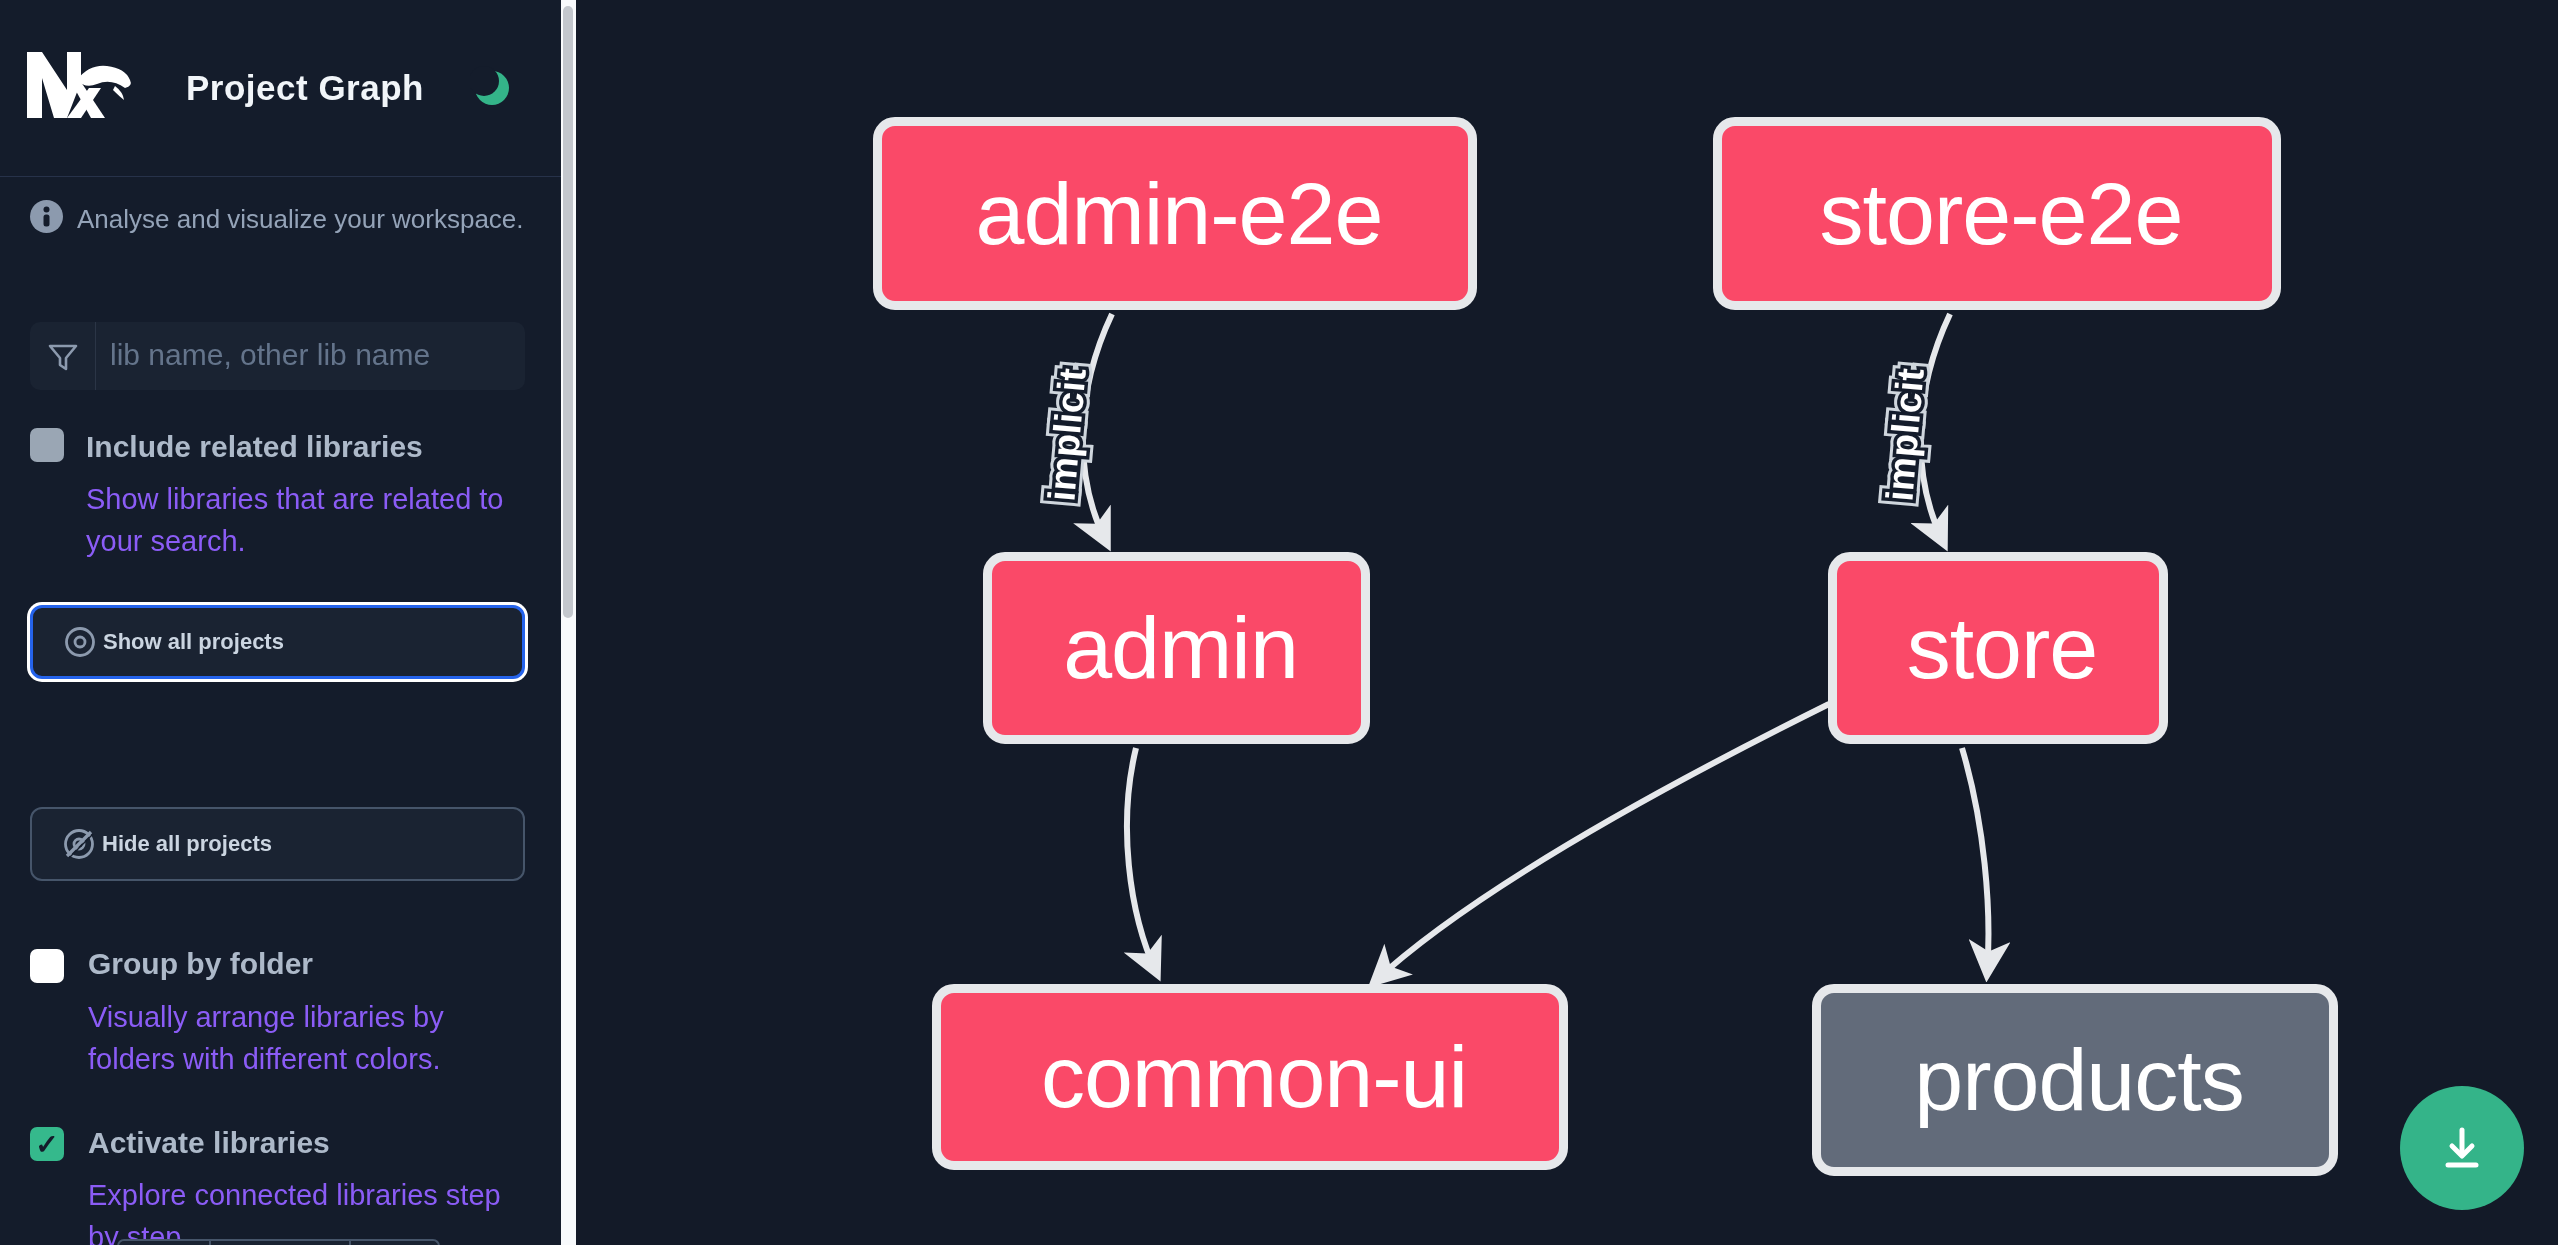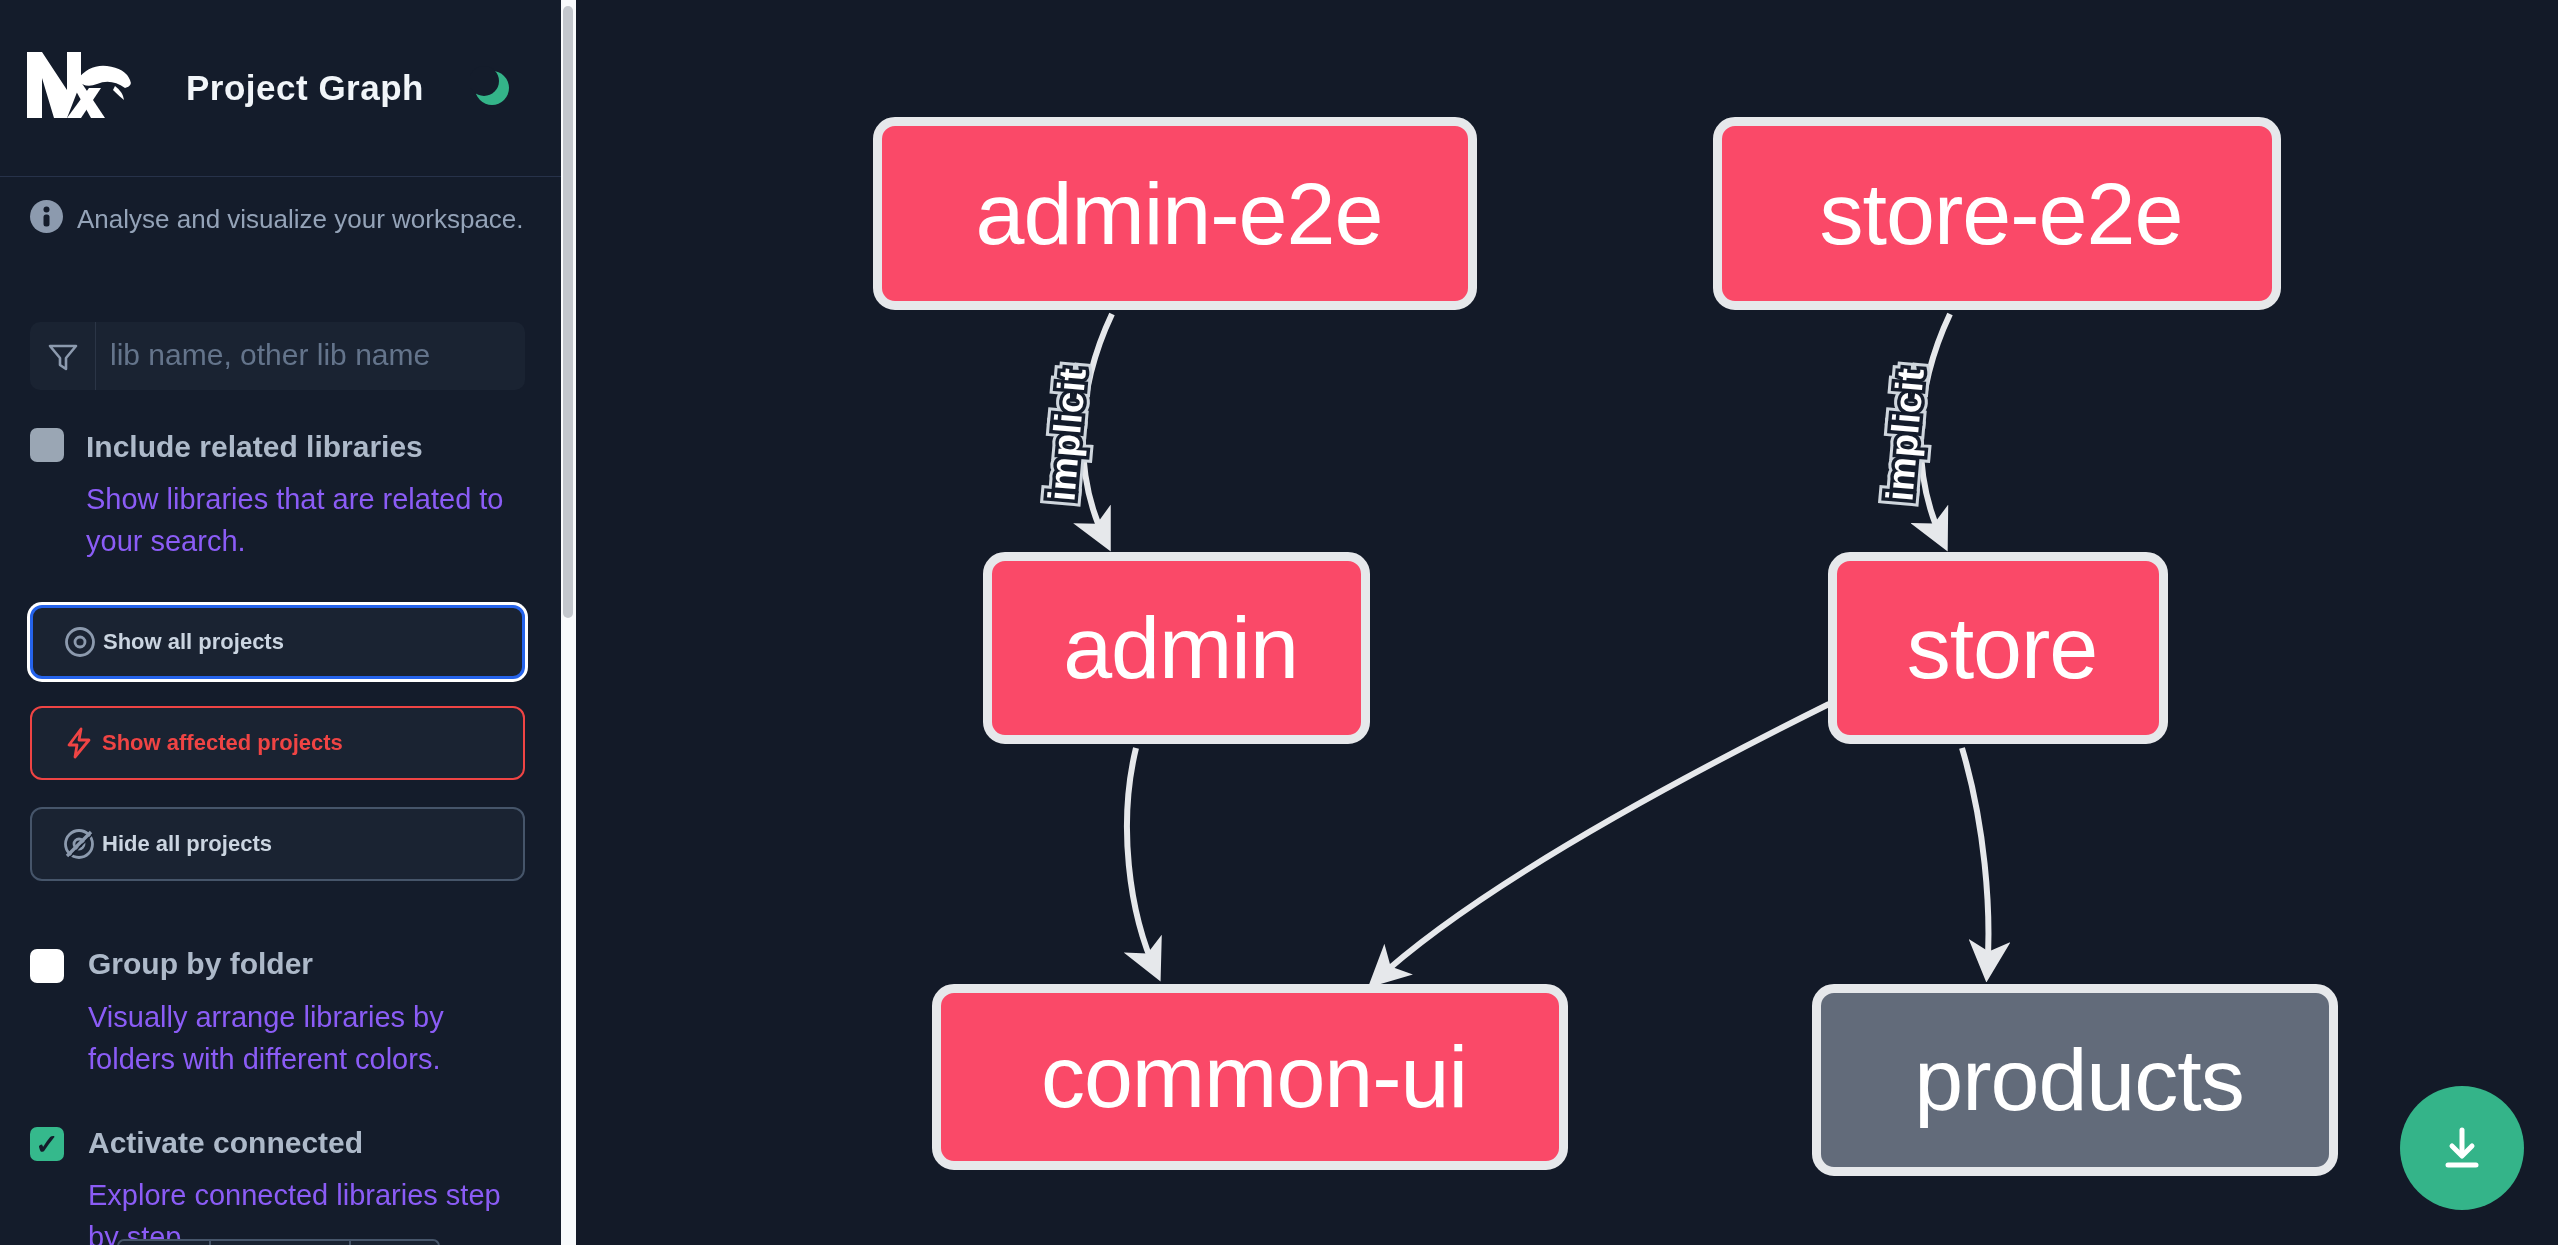--- a/index.html
+++ b/index.html
@@ -100,44 +100,38 @@
   <div class="abs cb-desc" style="left:86px;top:478px;width:440px">Show libraries that are related to your search.</div>
 
   <div id="btn-show-all" class="abs side-btn">
     <svg class="ic" viewBox="0 0 34 34">
       <circle cx="17" cy="17" r="13.5" fill="none" stroke="#8c9aae" stroke-width="2.8"></circle>
       <circle cx="17" cy="17" r="5" fill="none" stroke="#8c9aae" stroke-width="2.8"></circle>
     </svg>
     <span class="lbl">Show all projects</span>
   </div>
 
-  <div id="btn-affected" class="abs side-btn">
-    <svg class="ic" viewBox="0 0 34 34">
-      <path d="M19 3 L7 19 H15 L13 31 L27 14 H17 Z" fill="none" stroke="#ef4444" stroke-width="2.8" stroke-linejoin="round"></path>
-    </svg>
-    <span class="lbl">Show affected projects</span>
-  </div>
 
   <div id="btn-hide" class="abs side-btn">
     <svg class="ic" viewBox="0 0 34 34">
       <circle cx="17" cy="17" r="13.5" fill="none" stroke="#8c9aae" stroke-width="2.8"></circle>
       <circle cx="17" cy="17" r="5" fill="none" stroke="#8c9aae" stroke-width="2.8"></circle>
       <line x1="5" y1="29" x2="29" y2="5" stroke="#8c9aae" stroke-width="3.4"></line>
       <line x1="5" y1="29" x2="29" y2="5" stroke="#141c2b" stroke-width="1.2" transform="translate(2,2)"></line>
     </svg>
     <span class="lbl">Hide all projects</span>
   </div>
 
   <div class="abs cb" style="left:30px;top:949px;background:#ffffff"></div>
   <div class="abs cb-label" style="left:88px;top:947px">Group by folder</div>
   <div class="abs cb-desc" style="left:88px;top:996px;width:430px">Visually arrange libraries by folders with different colors.</div>
 
   <div class="abs cb" style="left:30px;top:1127px;background:#35b98c;color:#141c2b;font-size:28px;font-weight:700;
        display:flex;align-items:center;justify-content:center">✓</div>
-  <div class="abs cb-label" style="left:88px;top:1126px">Activate connected</div>
+  <div class="abs cb-label" style="left:88px;top:1126px">Activate libraries</div>
   <div class="abs cb-desc" style="left:88px;top:1174px;width:450px">Explore connected libraries step by step.</div>
 
   <div id="stepper" class="abs">
     <div class="step-div" style="left:90px"></div>
     <div class="step-div" style="left:230px"></div>
   </div>
 </div>
 
 <div id="scroll-track" class="abs">
   <div id="scroll-thumb" class="abs"></div>

